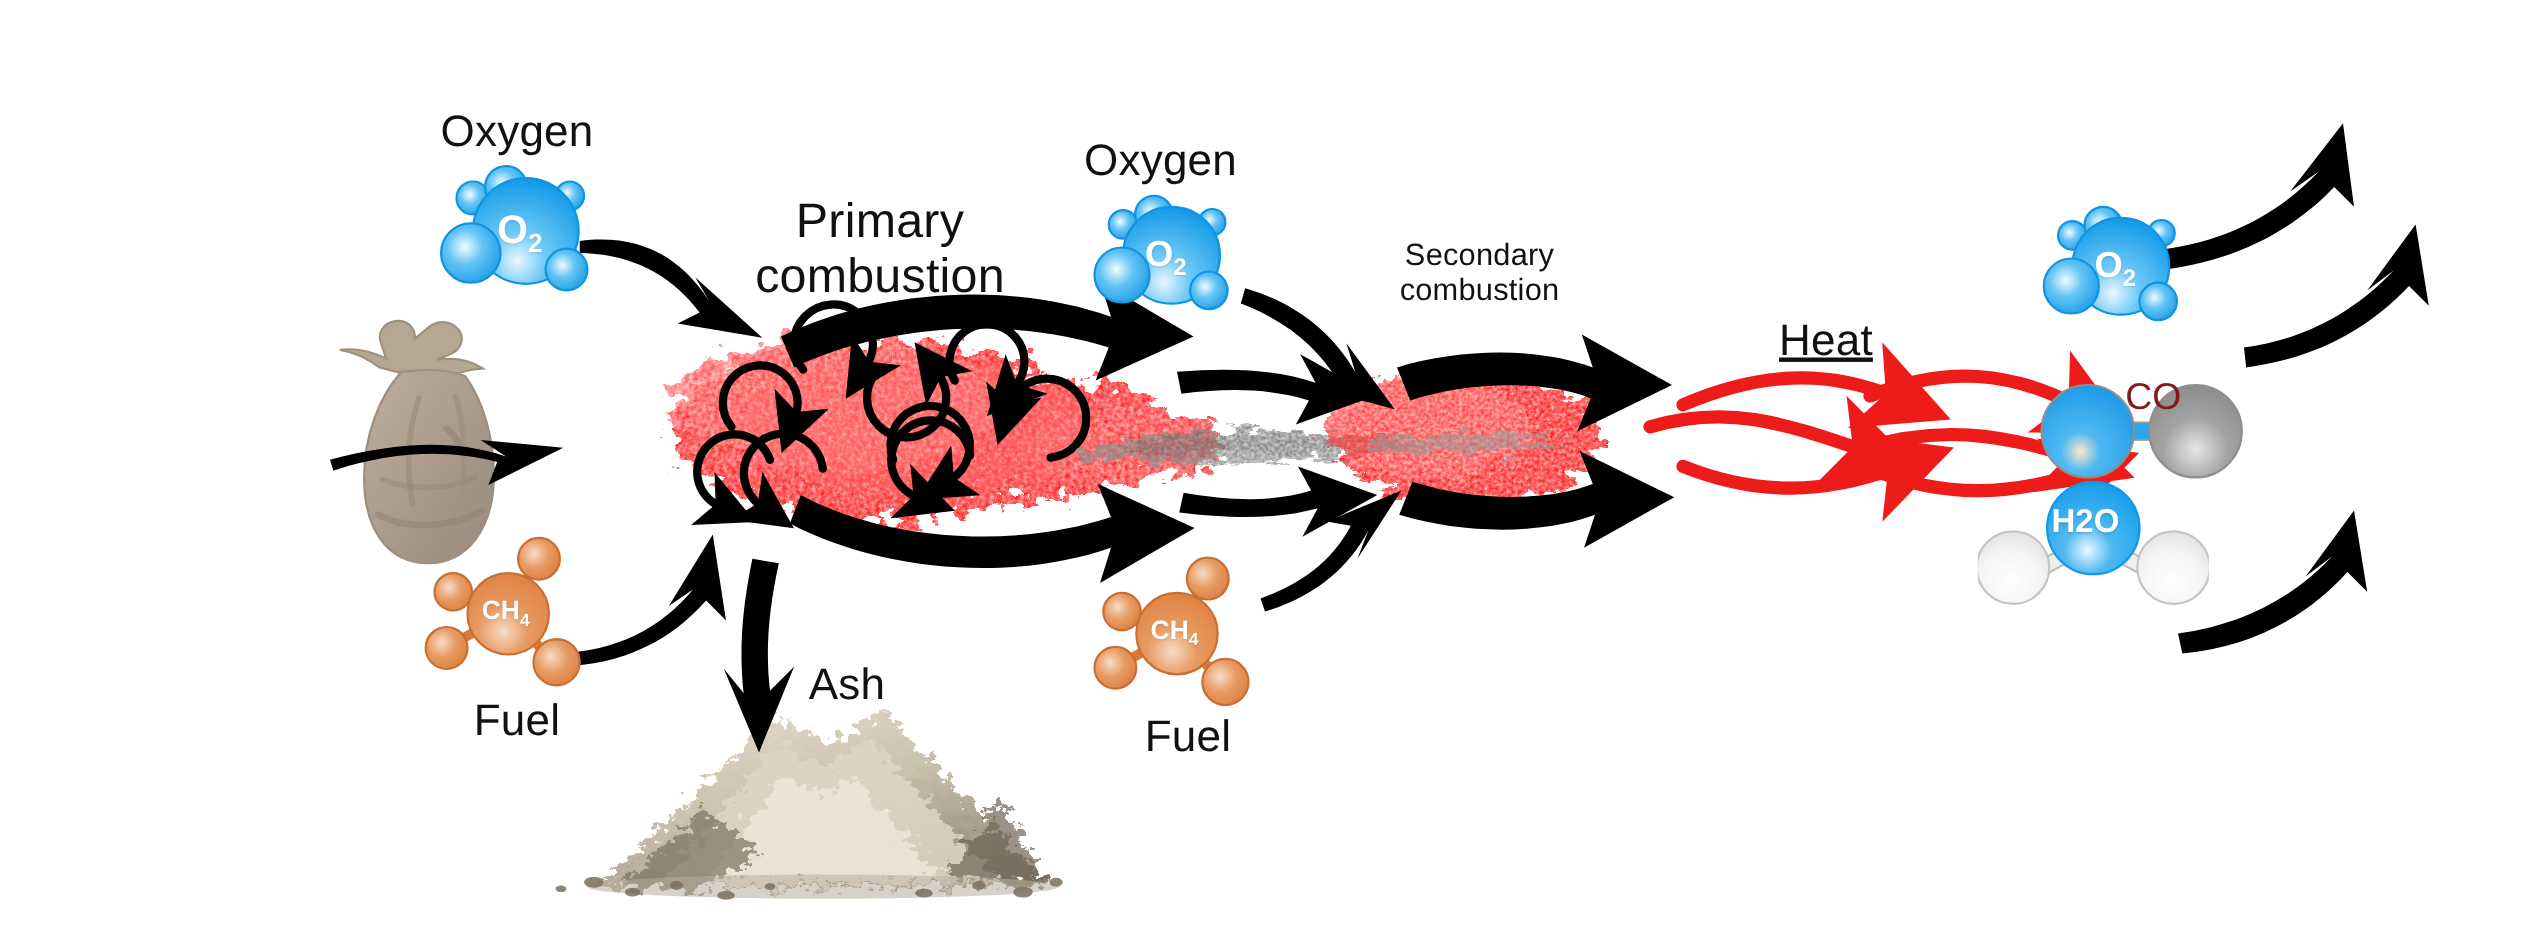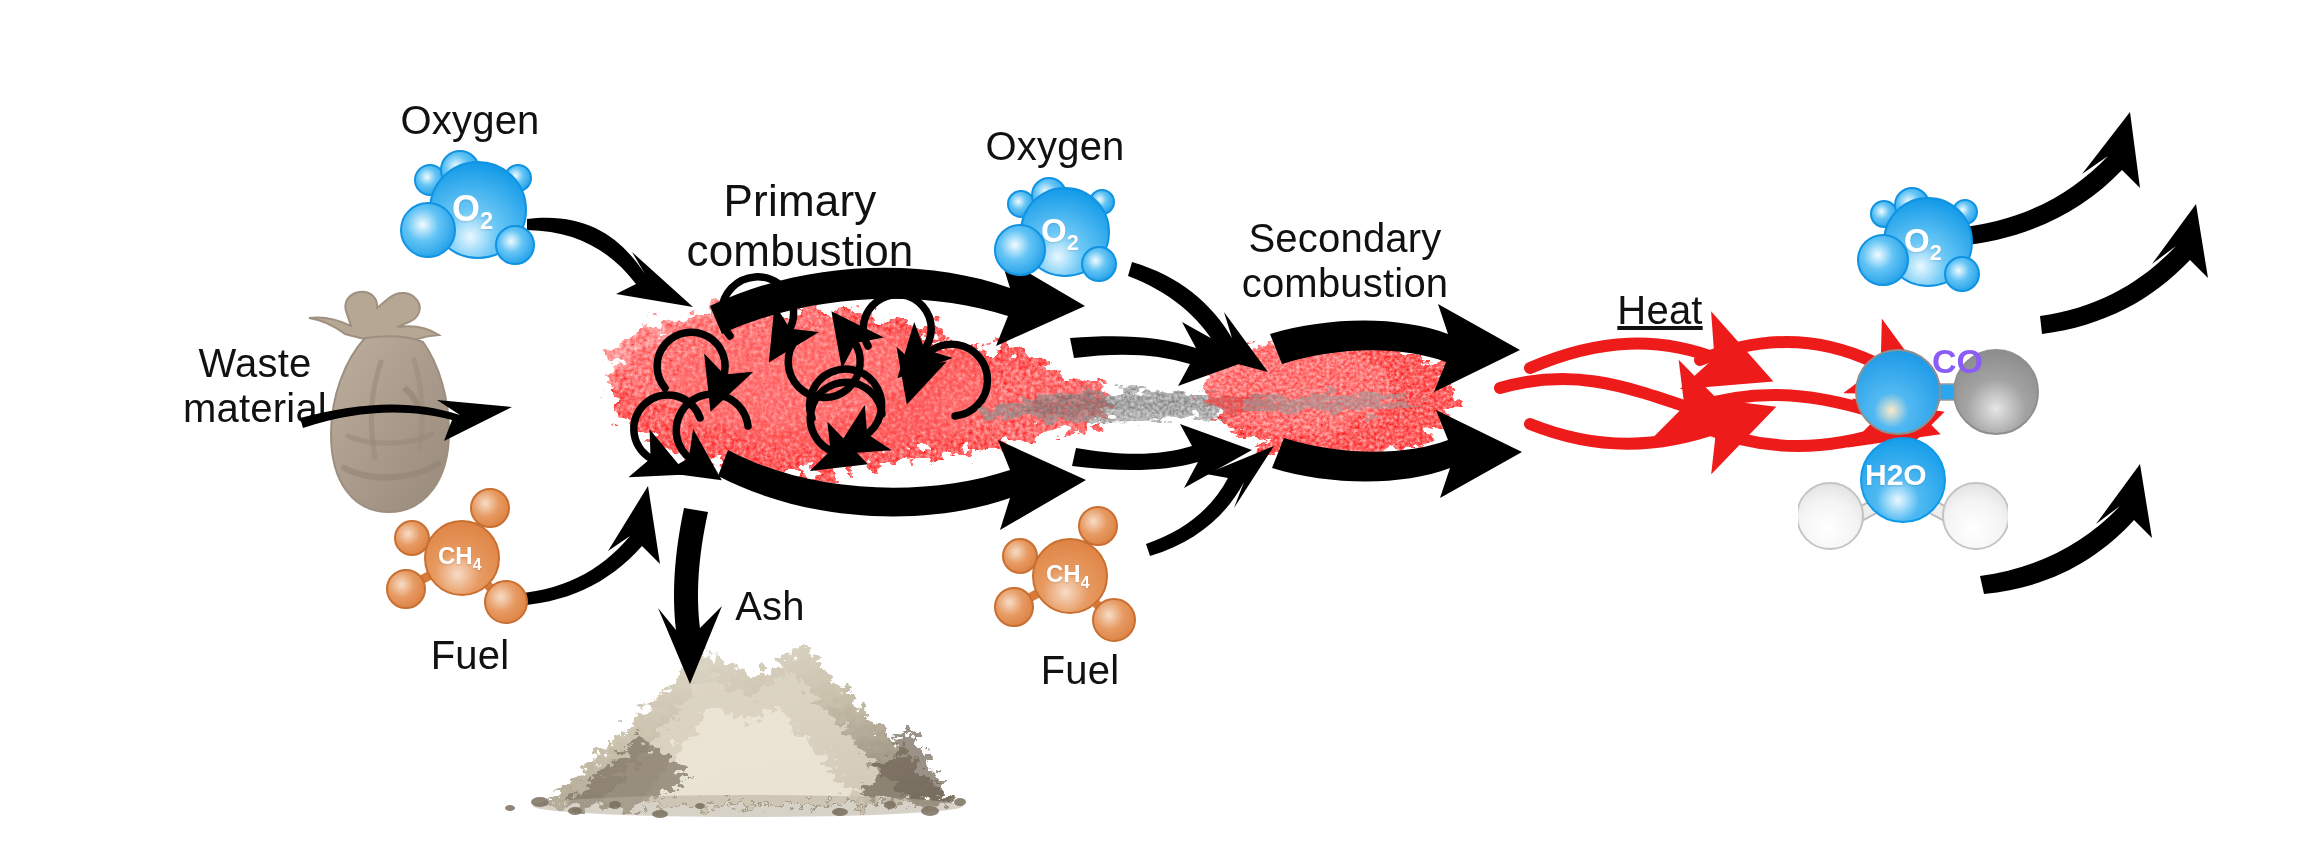--- a/index.html
+++ b/index.html
@@ -33,48 +33,46 @@
     position:absolute;
     color:#ffffff;
     font-weight:700;
     font-family:"Liberation Sans", sans-serif;
     text-shadow:0 1px 2px rgba(0,0,0,.12);
     white-space:nowrap;
   }
   .moltext sub{font-size:.66em;}
   .co-lbl{
     position:absolute;
-    color:#8b5cf6;
-    font-weight:700;
+    color:#7f1d1d;
+    font-weight:400;
     font-family:"Liberation Sans", sans-serif;
     white-space:nowrap;
   }
 </style>
 </head>
 <body>
 
 <div id="stage">
 
   <div class="lbl" style="left:370px;top:82px;width:200px;font-size:40px;">Oxygen</div>
 
-  <div class="lbl" style="left:140px;top:325px;width:230px;font-size:40px;">Waste
-material</div>
 
   <div class="lbl" style="left:390px;top:617px;width:160px;font-size:40px;">Fuel</div>
 
   <div class="lbl" style="left:640px;top:160px;width:320px;font-size:44px;">Primary
 combustion</div>
 
-  <div class="lbl" style="left:700px;top:568px;width:140px;font-size:40px;">Ash</div>
+  <div class="lbl" style="left:700px;top:584px;width:140px;font-size:40px;">Ash</div>
 
   <div class="lbl" style="left:955px;top:108px;width:200px;font-size:40px;">Oxygen</div>
 
   <div class="lbl" style="left:1000px;top:632px;width:160px;font-size:40px;">Fuel</div>
 
-  <div class="lbl" style="left:1185px;top:200px;width:320px;font-size:40px;">Secondary
+  <div class="lbl" style="left:1185px;top:200px;width:320px;font-size:28px;">Secondary
 combustion</div>
 
   <div class="lbl" style="left:1580px;top:272px;width:160px;font-size:40px;text-decoration:underline;">Heat</div>
 
   <svg class="layer" viewBox="0 0 2310 847">
     <defs>
 
       <filter id="speckle" x="-25%" y="-40%" width="150%" height="180%">
         <feTurbulence type="fractalNoise" baseFrequency="0.055 0.085" numOctaves="4" seed="7" result="n"></feTurbulence>
         <feDisplacementMap in="SourceGraphic" in2="n" scale="46" xChannelSelector="R" yChannelSelector="G" result="d"></feDisplacementMap>

